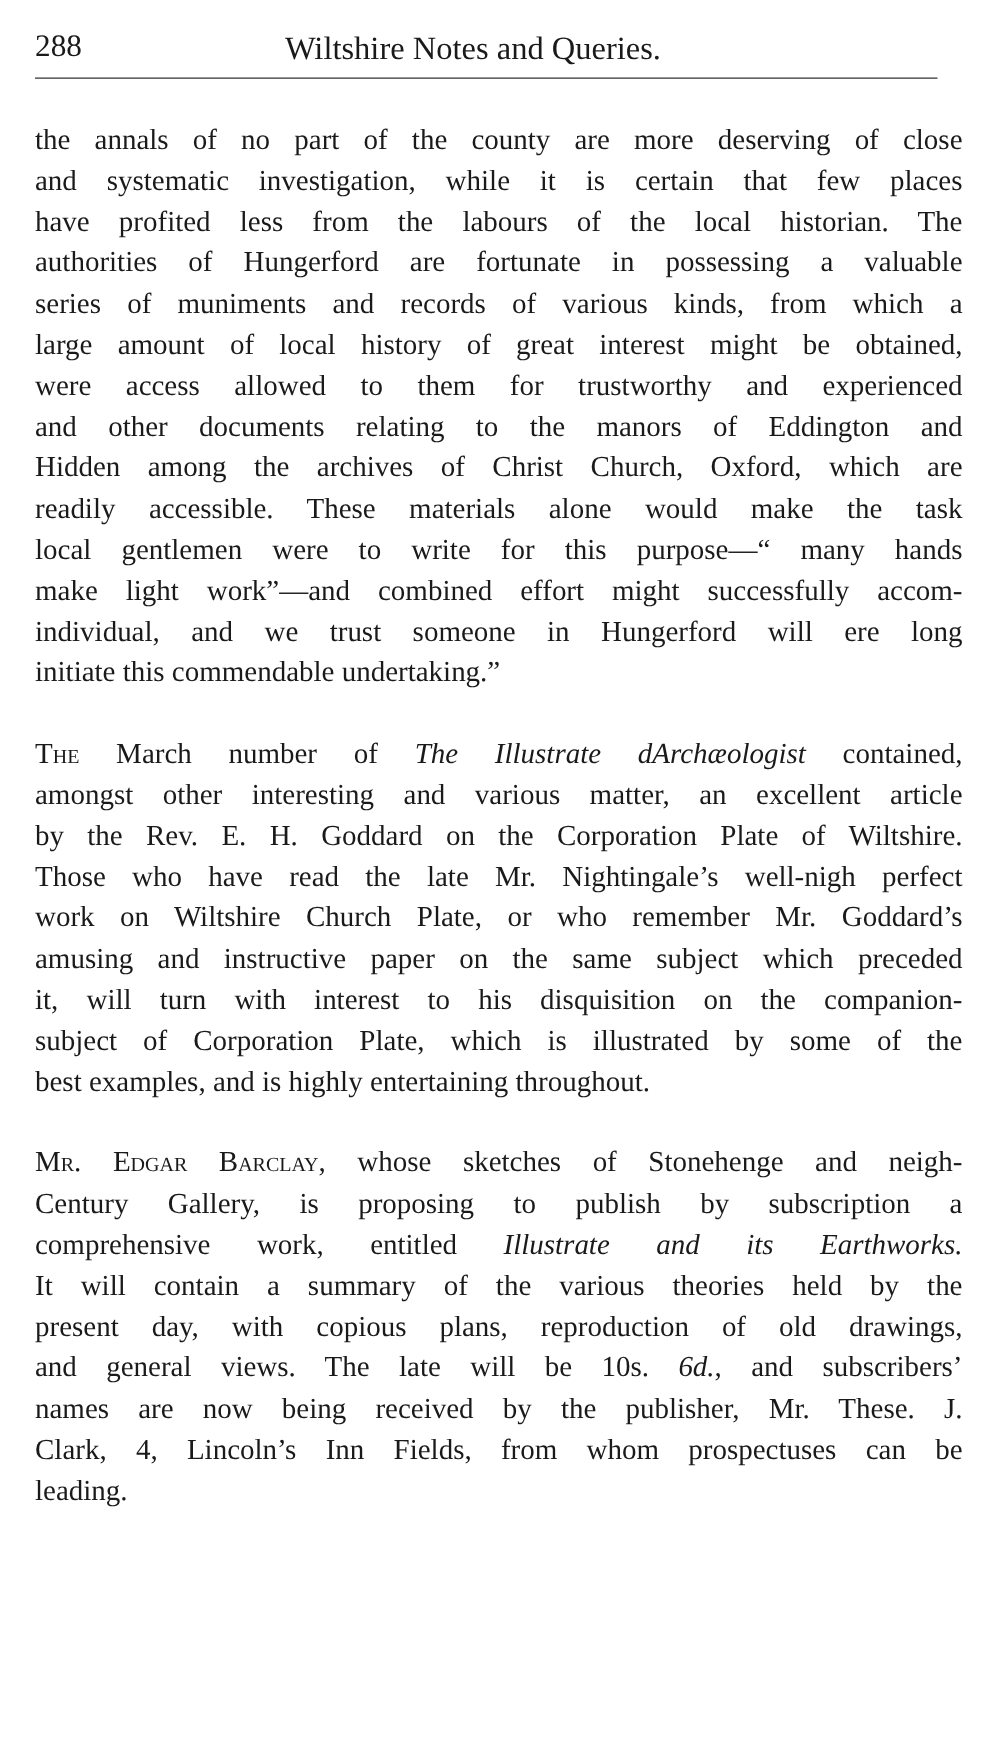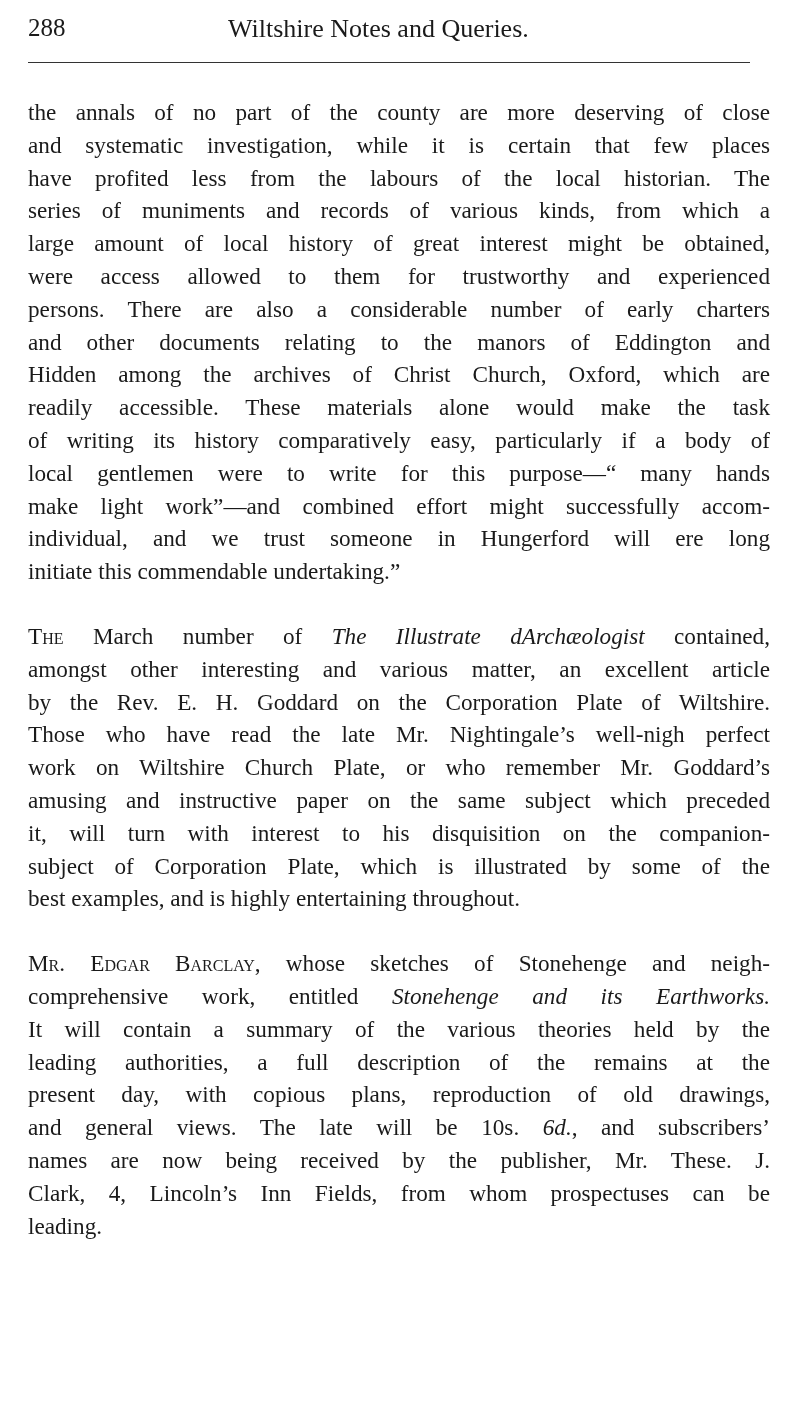--- a/index.html
+++ b/index.html
@@ -3,21 +3,21 @@
 <meta charset="utf-8">
 <style>
   html, body { margin: 0; padding: 0; }
   body {
     width: 800px; height: 1403px; overflow: hidden;
     background: #ffffff; color: #1a1a1a;
     font-family: "Liberation Serif", "DejaVu Serif", serif;
   }
   .page { position: relative; width: 800px; height: 1403px; }
   .header {
-    position: absolute; left: 28px; top: 14px; width: 740px; height: 34px;
+    position: absolute; left: 28px; top: 24px; width: 740px; height: 34px;
   }
   .pagenum { position: absolute; left: 0; top: 0; font-size: 25px; }
   .running-title {
     position: absolute; left: 200px; top: 0; font-size: 26px; 
   }
   .rule {
     position: absolute; left: 18px; top: 62px; width: 482px; height: 0;
     border-top: 1.5px solid #333;
   }
   .body {
@@ -39,46 +39,45 @@
     <span class="pagenum">288</span>
     <span class="running-title">Wiltshire Notes and Queries.</span>
   </div>
   <div class="rule" style="left:28px;width:722px;top:62px;"></div>
 
   <div class="body">
     <p id="p0">
         <span class="line">the annals of no part of the county are more deserving of close</span>
         <span class="line">and systematic investigation, while it is certain that few places</span>
         <span class="line">have profited less from the labours of the local historian.  The</span>
+        <span class="line">authorities of Hungerford are fortunate in possessing a valuable</span>
         <span class="line">series of muniments and records of various kinds, from which a</span>
         <span class="line">large amount of local history of great interest might be obtained,</span>
         <span class="line">were access allowed to them for trustworthy and experienced</span>
-        <span class="line">persons.  There are also a considerable number of early charters</span>
         <span class="line">and other documents relating to the manors of Eddington and</span>
         <span class="line">Hidden among the archives of Christ Church, Oxford, which are</span>
         <span class="line">readily accessible.  These materials alone would make the task</span>
-        <span class="line">of writing its history comparatively easy, particularly if a body of</span>
         <span class="line">local gentlemen were to write for this purpose—“ many hands</span>
         <span class="line">make light work”—and combined effort might successfully accom-</span>
         <span class="line">individual, and we trust someone in Hungerford will ere long</span>
         <span class="line last">initiate this commendable undertaking.”</span>
       </p>
 
     <p>
       <span class="line">
         <span class="sc">The</span><span> March number of </span><i>The Illustrate dArchæologist</i><span> contained,</span>
       </span>
       <span id="p1rest"><span class="line">amongst other interesting and various matter, an excellent article</span><span class="line">by the Rev. E. H. Goddard on the Corporation Plate of Wiltshire.</span><span class="line">Those who have read the late Mr. Nightingale’s well-nigh perfect</span><span class="line">work on Wiltshire Church Plate, or who remember Mr. Goddard’s</span><span class="line">amusing and instructive paper on the same subject which preceded</span><span class="line">it, will turn with interest to his disquisition on the companion-</span><span class="line">subject of Corporation Plate, which is illustrated by some of the</span><span class="line last">best examples, and is highly entertaining throughout.</span></span>
     </p>
 
     <p>
       <span class="line"><span class="sc">Mr. Edgar Barclay</span><span>, whose sketches of Stonehenge and neigh-</span></span>
-      <span class="line"><span>comprehensive work, entitled </span><i>Stonehenge and its Earthworks.</i></span>
+      <span class="line">Century Gallery, is proposing to publish by subscription a</span>
+      <span class="line"><span>comprehensive work, entitled </span><i>Illustrate and its Earthworks.</i></span>
       <span class="line">It will contain a summary of the various theories held by the</span>
-      <span class="line">leading authorities, a full description of the remains at the</span>
       <span class="line">present day, with copious plans, reproduction of old drawings,</span>
       <span class="line"><span>and general views.  The late will be </span><span>10s.</span><span> </span><i>6d.</i><span>, and subscribers’</span></span>
       <span class="line">names are now being received by the publisher, Mr. These. J.</span>
       <span class="line">Clark, 4, Lincoln’s Inn Fields, from whom prospectuses can be</span>
       <span class="line last">leading.</span>
     </p>
   </div>
 </div>
 
 </body></html>

